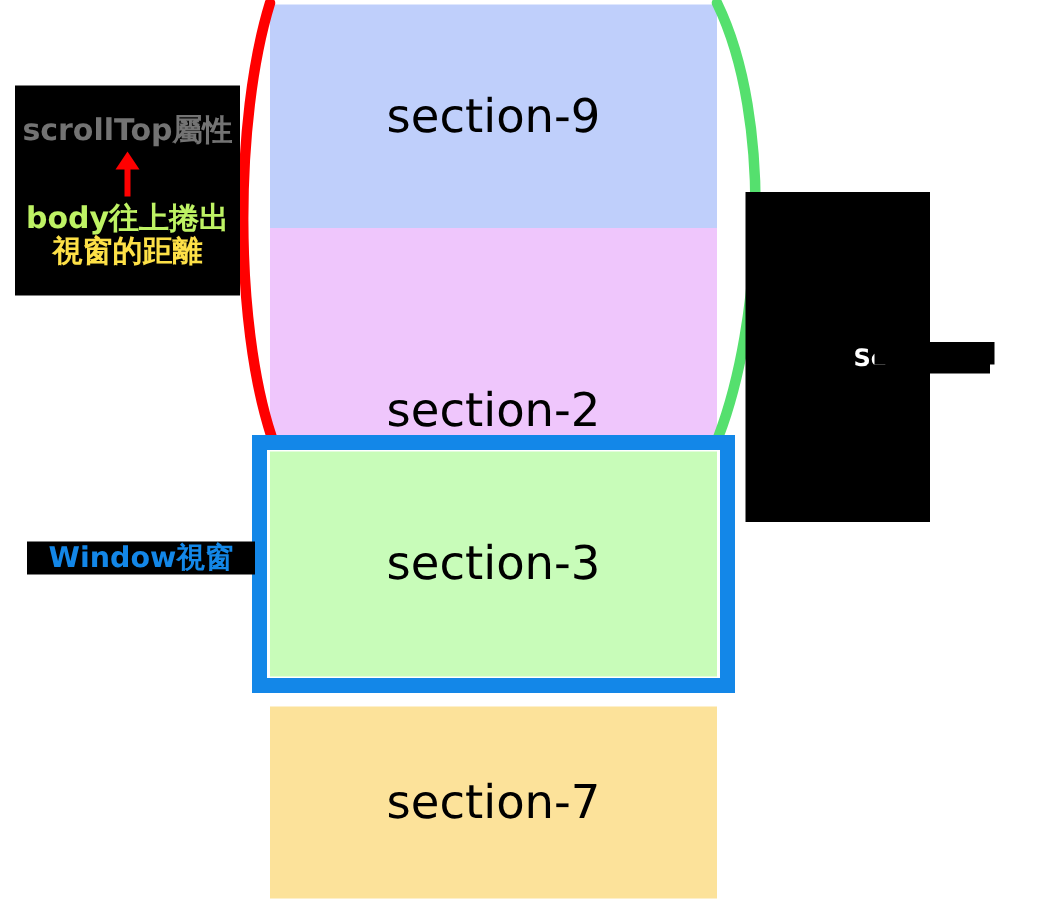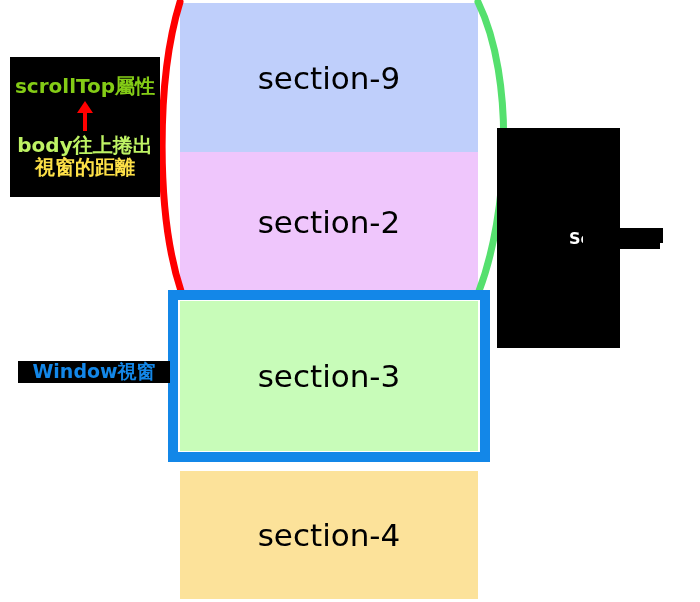--- a/index.html
+++ b/index.html
@@ -34,21 +34,21 @@
   }
   .section-label {
     font-size: 31px;
     color: #000000;
     font-family: "DejaVu Sans", "Liberation Sans", sans-serif;
     letter-spacing: 0px;
     white-space: nowrap;
   }
 
   #sec1 { top: 3px;   height: 149px; }
-  #sec2 { top: 152px; height: 140px; }
+  #sec2 { top: 152px; height: 140px; align-items: flex-end; }
   #sec3 { top: 301px; height: 150px; }
   #sec4 { top: 471px; height: 128px; }
 
   
   #viewport-frame {
     position: absolute;
     left: 168px;
     top: 290px;
     width: 322px;
     height: 172px;
@@ -169,39 +169,39 @@
 
   <div class="section" id="sec2" style="background: rgb(239, 198, 252);">
     <span class="section-label">section-2</span>
   </div>
 
   <div class="section" id="sec3" style="background: rgb(200, 252, 185);">
     <span class="section-label">section-3</span>
   </div>
 
   <div class="section" id="sec4" style="background: rgb(252, 226, 154);">
-    <span class="section-label">section-4</span>
+    <span class="section-label">section-7</span>
   </div>
 
   <svg id="arc-layer" viewBox="0 0 700 602">
     <path id="red-arc" d="M 180 2 C 156 80, 156 215, 181 291" fill="none" stroke="#FF0000" stroke-width="7" stroke-linecap="round"></path>
     <path id="green-arc" d="M 478 2 C 516 80, 508 215, 479 291" fill="none" stroke="#55E06E" stroke-width="7" stroke-linecap="round"></path>
   </svg>
 
   <div id="viewport-frame" style="border-color: rgb(19, 135, 232);"></div>
 
   <div class="callout" id="callout-right">
     <div id="callout-right-bar"></div>
     <span class="callout-white-text" style="color: rgb(255, 255, 255);">Se</span>
   </div>
   <div id="right-occluder"></div>
   <div id="right-occluder-2"></div>
 
   <div class="callout" id="callout-scrolltop">
-    <div class="callout-red-text" style="color: #84cc16;">scrollTop屬性</div>
+    <div class="callout-red-text" style="color: #737373;">scrollTop屬性</div>
 
     <svg id="arrow-up" viewBox="0 0 30 32">
       <line x1="15" y1="31" x2="15" y2="9" stroke="#FF0000" stroke-width="4"></line>
       <polygon points="15,1 7,13 23,13" fill="#FF0000"></polygon>
     </svg>
 
     <div class="callout-red-text" style="color: #bef264;">body往上捲出</div>
     <div class="callout-red-text" style="color: #fde047;">視窗的距離</div>
   </div>
 

